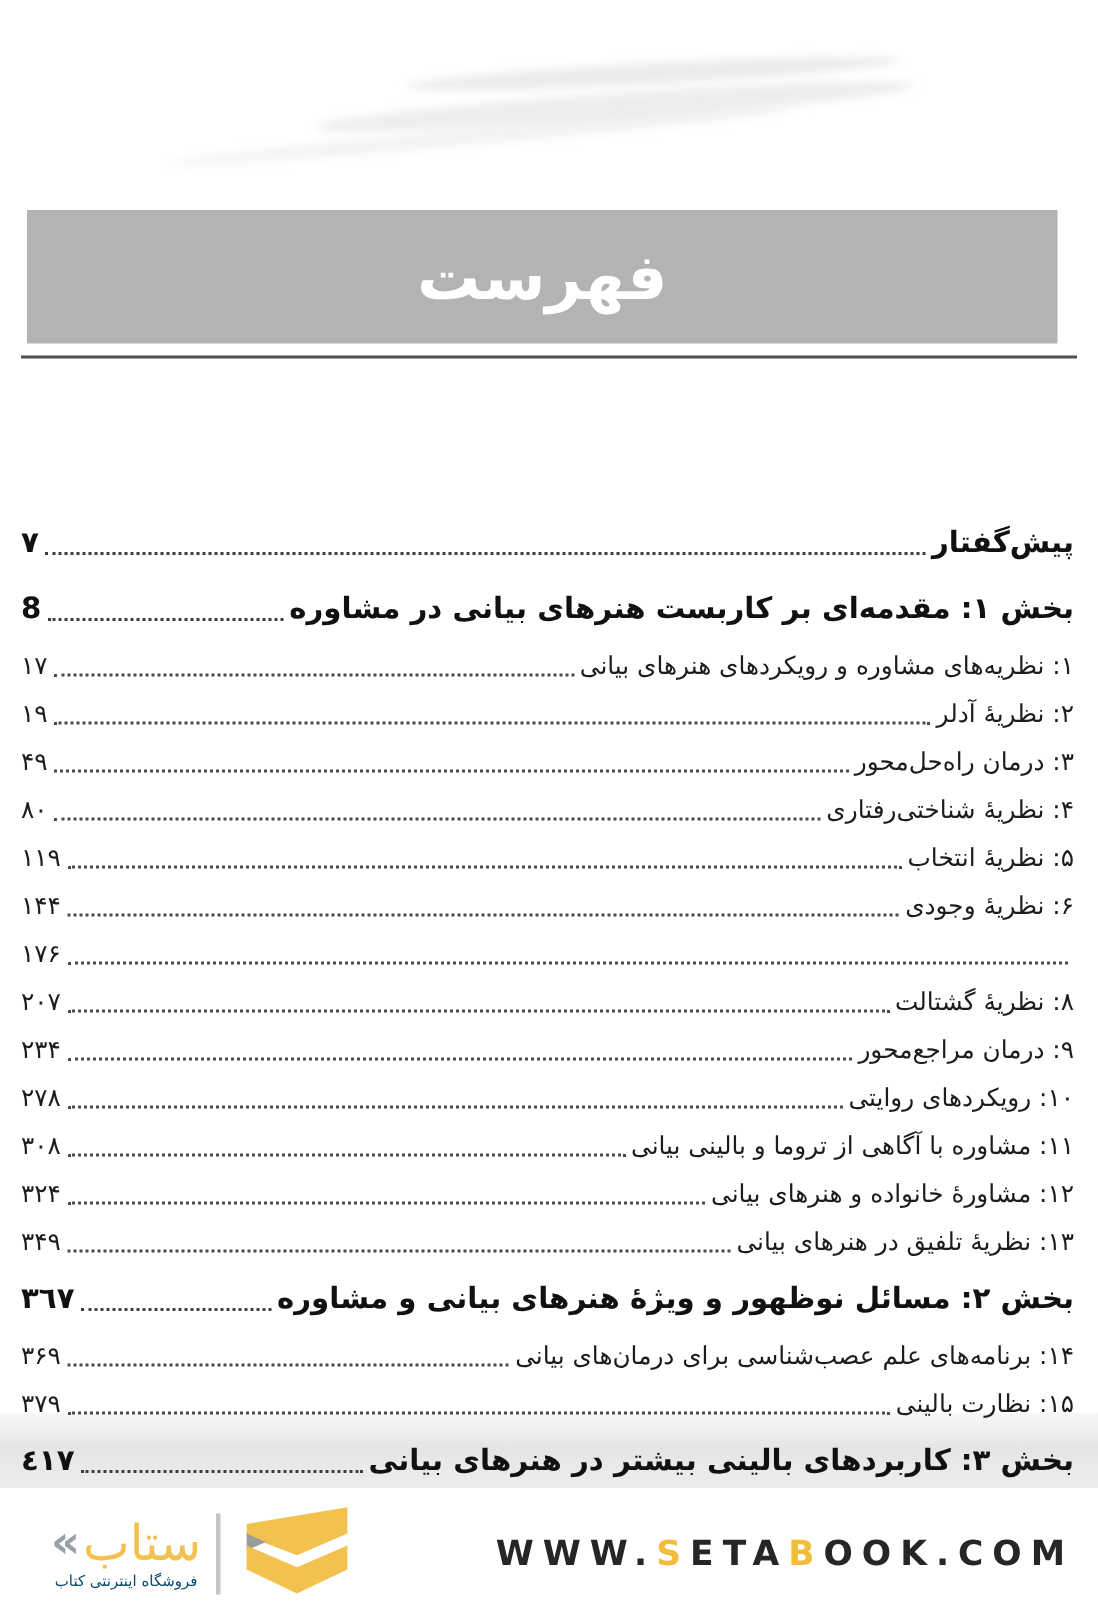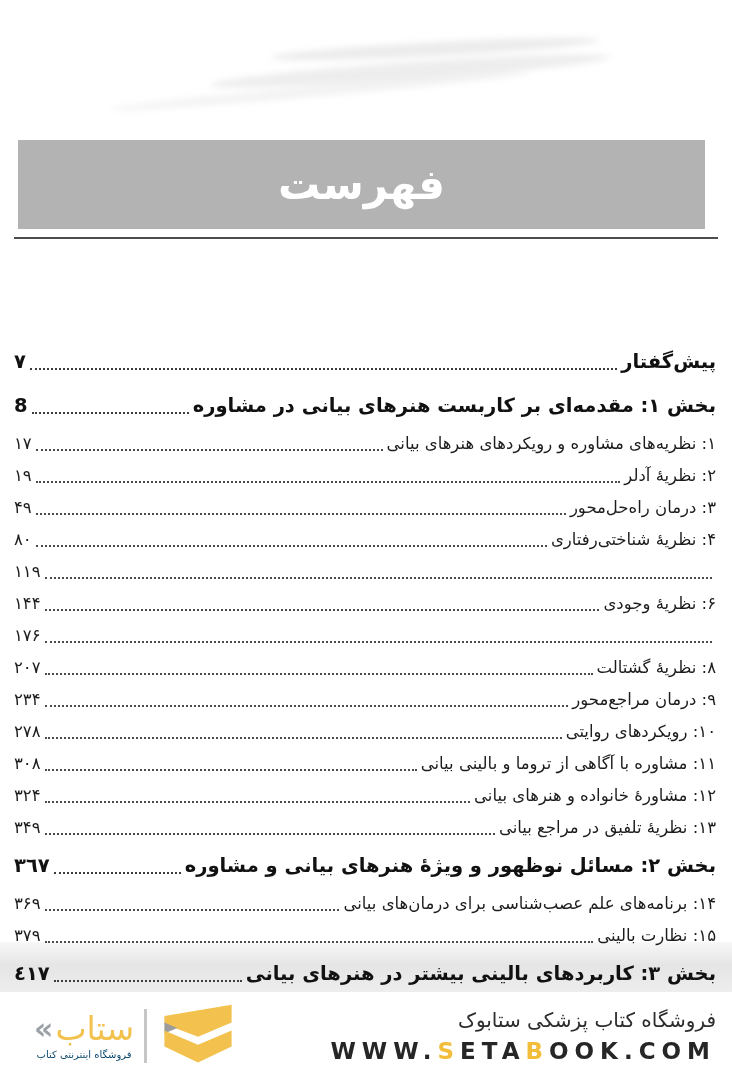--- a/index.html
+++ b/index.html
@@ -125,20 +125,21 @@
       <span class="t">۳: درمان راه‌حل‌محور</span>
       <span class="leader"></span>
       <span class="p">۴۹</span>
     </div>
     <div class="toc-row">
       <span class="t">۴: نظریهٔ شناختی‌رفتاری</span>
       <span class="leader"></span>
       <span class="p">۸۰</span>
     </div>
     <div class="toc-row">
+      <span class="t">۵: نظریهٔ انتخاب</span>
       <span class="leader"></span>
       <span class="p">۱۱۹</span>
     </div>
     <div class="toc-row">
       <span class="t">۶: نظریهٔ وجودی</span>
       <span class="leader"></span>
       <span class="p">۱۴۴</span>
     </div>
     <div class="toc-row">
       <span class="leader"></span>
@@ -163,21 +164,21 @@
       <span class="t">۱۱: مشاوره با آگاهی از تروما و بالینی بیانی</span>
       <span class="leader"></span>
       <span class="p">۳۰۸</span>
     </div>
     <div class="toc-row">
       <span class="t">۱۲: مشاورهٔ خانواده و هنرهای بیانی</span>
       <span class="leader"></span>
       <span class="p">۳۲۴</span>
     </div>
     <div class="toc-row">
-      <span class="t">۱۳: نظریهٔ تلفیق در مراجع بیانی</span>
+      <span class="t">۱۳: نظریهٔ تلفیق در هنرهای بیانی</span>
       <span class="leader"></span>
       <span class="p">۳۴۹</span>
     </div>
     <div class="toc-row bold">
       <span class="t">بخش ۲: مسائل نوظهور و ویژهٔ هنرهای بیانی و مشاوره</span>
       <span class="leader"></span>
       <span class="p">٣٦٧</span>
     </div>
     <div class="toc-row">
       <span class="t">۱۴: برنامه‌های علم عصب‌شناسی برای درمان‌های بیانی</span>
@@ -191,21 +192,20 @@
     </div>
     <div class="toc-row bold">
       <span class="t">بخش ۳: کاربردهای بالینی بیشتر در هنرهای بیانی</span>
       <span class="leader"></span>
       <span class="p">٤١٧</span>
     </div>
   </div>
 
   <div class="footer">
     <div class="store">
-      <div class="store-name">فروشگاه کتاب پزشکی ستابوک</div>
       <div class="store-url"><span>WWW.</span><span class="yl">S</span><span>ETA</span><span class="yl">B</span><span>OOK.COM</span></div>
     </div>
 
     <div class="logo">
       <div class="logo-word-block">
         <div class="logo-word">
           <span class="guillemet">«</span>
           <span class="word">ستاب</span>
         </div>
         <div class="logo-tagline">فروشگاه اینترنتی کتاب</div>

